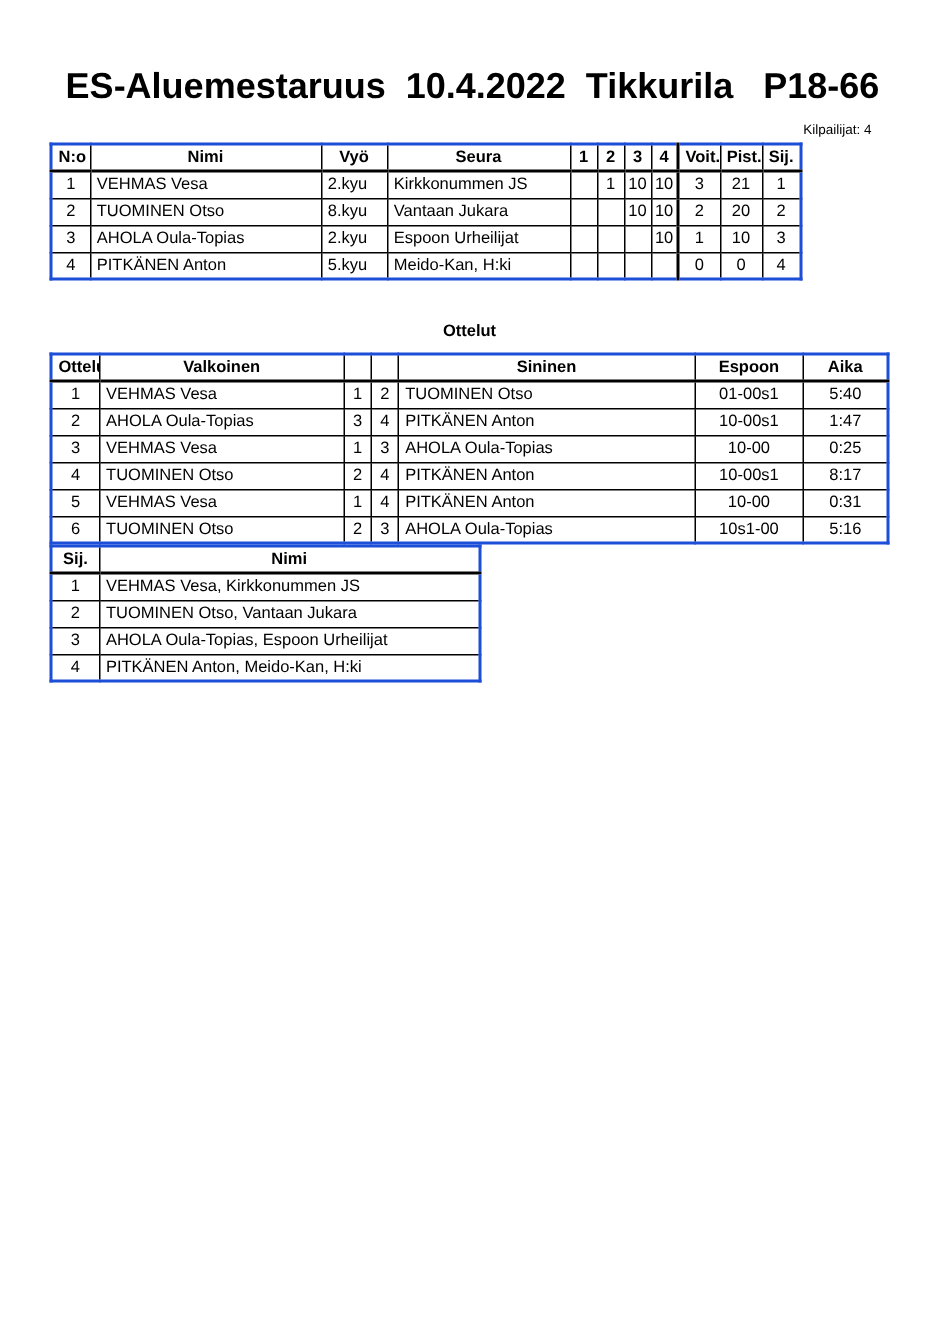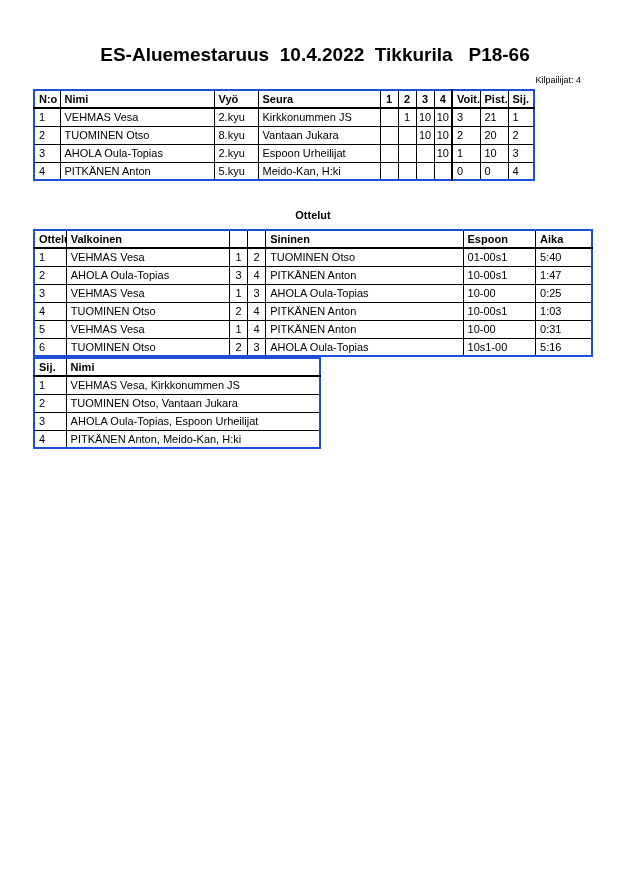--- a/index.html
+++ b/index.html
@@ -7,21 +7,21 @@
   body {
     width: 630px; height: 891px;
     color: #000;
     font-family: "Liberation Sans", sans-serif;
     position: relative;
     overflow: hidden;
   }
   .page { padding: 44px 33px 0 33px; }
 
   .title {
-    font-size: 19px;
+    font-size: 24px;
     font-weight: bold;
     text-align: center;
     white-space: pre;
     margin-bottom: 5px;
   }
 
   .row-heads { position: relative; height: 16px; margin-bottom: 2px; }
   .sec-head { font-weight: bold; font-size: 11px; text-align: center; }
   .w500 { width: 500px; }
   .w560 { width: 560px; }
@@ -37,21 +37,21 @@
   th, td {
     border: 1px solid #000;
     padding: 0 4px;
     height: 18px;
     white-space: nowrap;
     overflow: hidden;
     text-align: left;
     vertical-align: middle;
   }
   thead th { border-bottom: 2px solid #000; font-weight: bold; }
-  .ac { text-align: left; }
+  .ac { text-align: center; }
   .sc { text-align: center; padding: 0 1px; }
   .bl2 { border-left: 2px solid #000; }
 
   .t-kilp { width: 500px; }
   .t-ott  { width: 560px; margin-top: 0; }
   .t-tul  { width: 288px; }
 
   .mt-ott { margin-top: 28px; margin-bottom: 8px; }
   .mt-tul { margin-top: 18px; margin-bottom: 8px; }
 
@@ -209,21 +209,21 @@
         <td class="ac">10-00</td>
         <td class="ac">0:25</td>
       </tr>
       <tr>
         <td class="ac">4</td>
         <td>TUOMINEN Otso</td>
         <td class="sc">2</td>
         <td class="sc">4</td>
         <td>PITKÄNEN Anton</td>
         <td class="ac">10-00s1</td>
-        <td class="ac">1:03</td>
+        <td class="ac">8:17</td>
       </tr>
       <tr>
         <td class="ac">5</td>
         <td>VEHMAS Vesa</td>
         <td class="sc">1</td>
         <td class="sc">4</td>
         <td>PITKÄNEN Anton</td>
         <td class="ac">10-00</td>
         <td class="ac">0:31</td>
       </tr>

